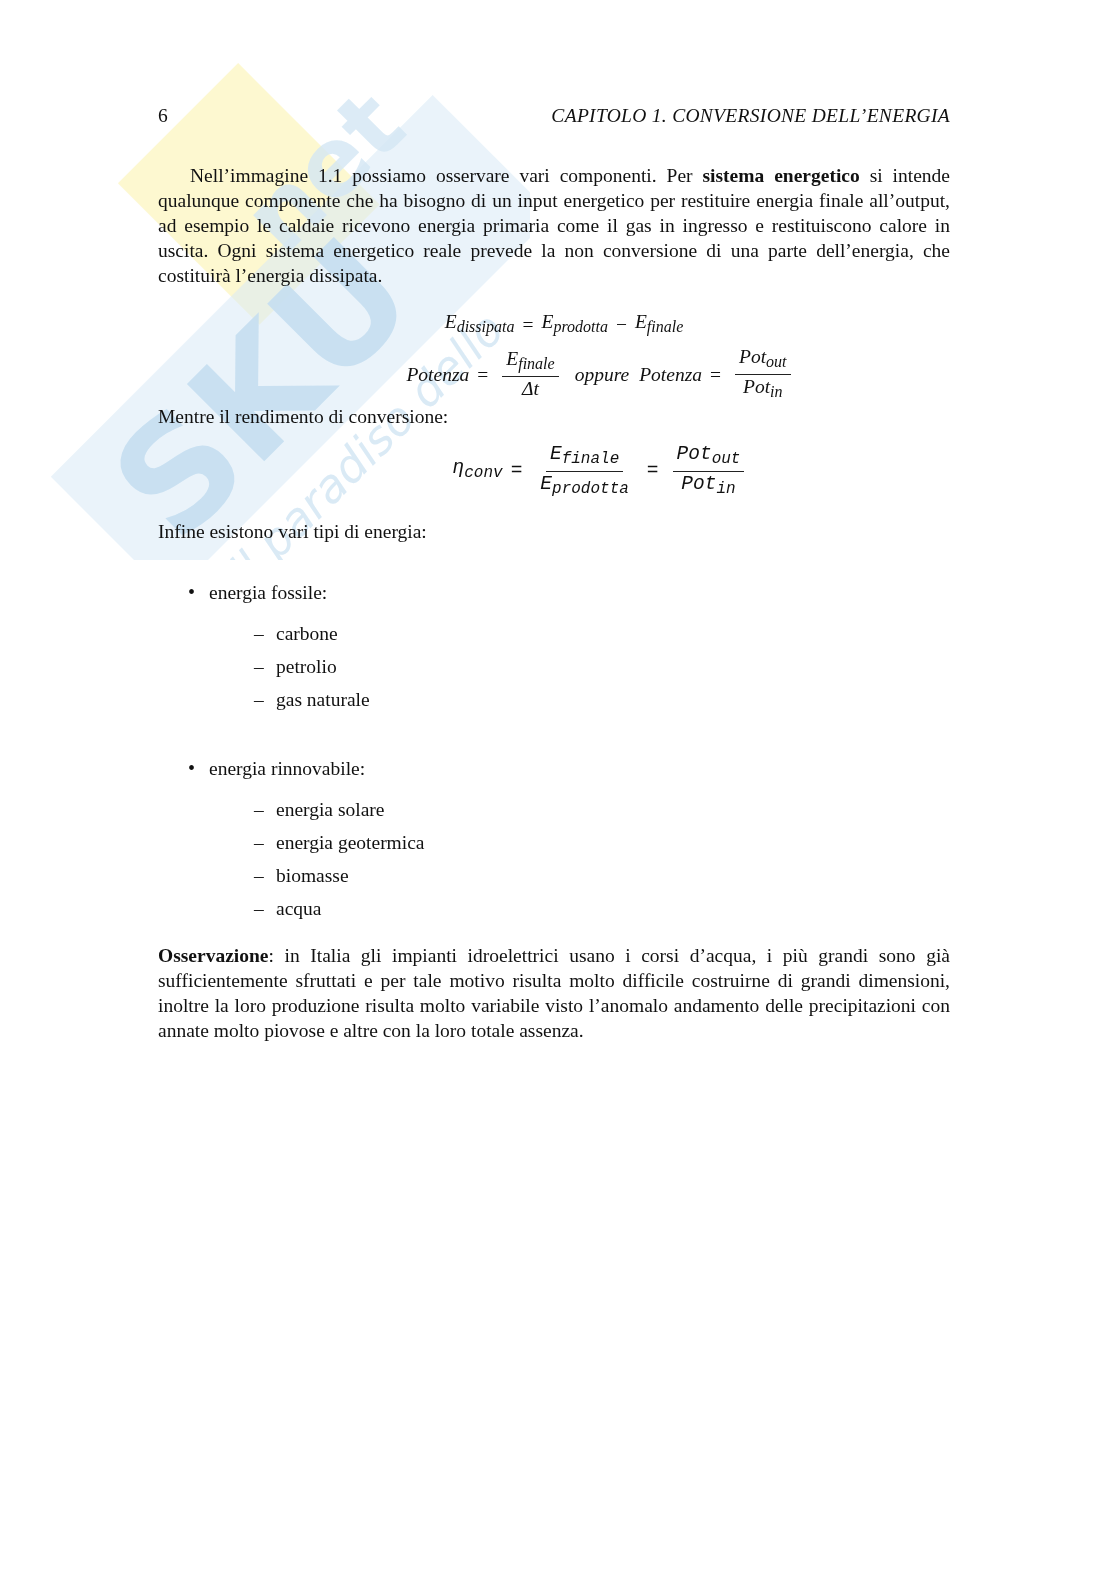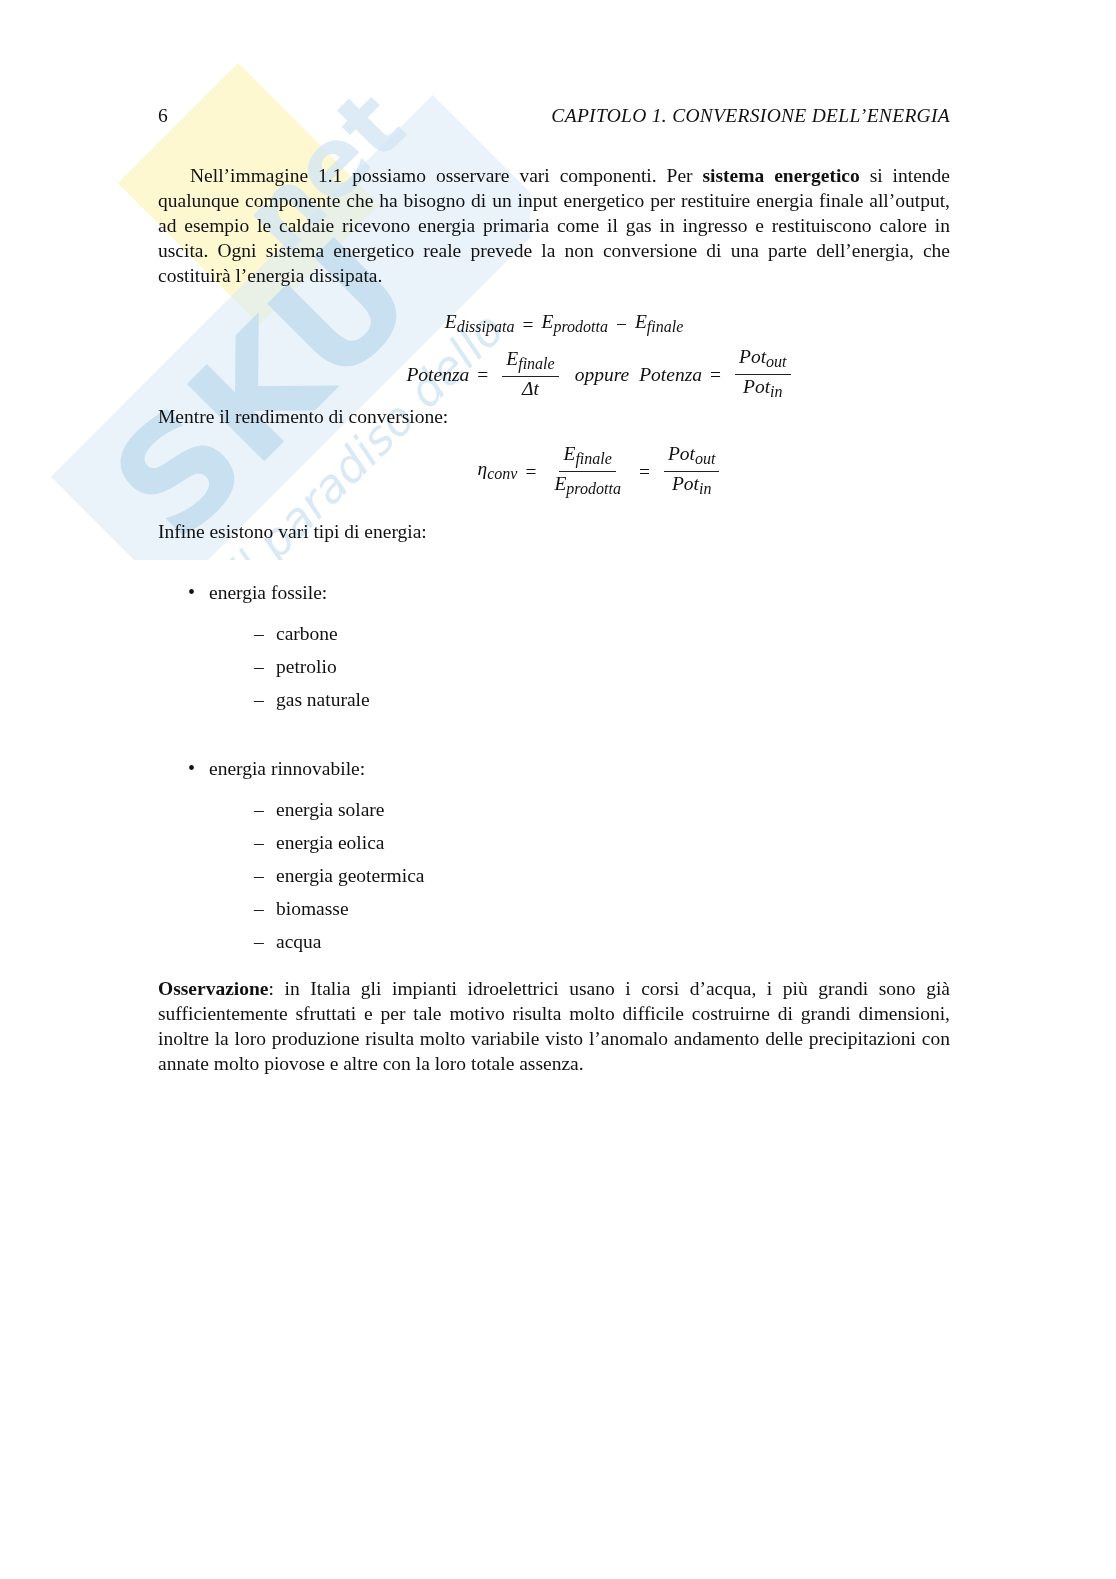--- a/index.html
+++ b/index.html
@@ -25,21 +25,21 @@
   .running-head .chap { font-style: italic; letter-spacing: 0.3px; text-align: center; }
   p { margin: 0; text-align: justify; }
   .p1 { margin-top: 30px; text-indent: 32px; }
   .b { font-weight: bold; }
   .eq {
     text-align: center; font-style: italic; margin: 0;
     display: flex; justify-content: center; align-items: center;
   }
   .eq1 { margin-top: 22px; height: 28px; padding-left: 20px; }
   .eq2 { margin-top: 8px; height: 56px; padding-left: 95px; }
-  .eq3 { margin-top: 12px; height: 60px; padding-left: 95px; }
+  .eq3 { margin-top: 12px; height: 60px; padding-left: 95px; font-family: Liberation Mono, monospace; }
   .sub { font-size: 16px; vertical-align: -4px; }
   .frac { display: inline-flex; flex-direction: column; align-items: center; margin: 0 6px; vertical-align: middle; }
   .frac .n { border-bottom: 1px solid #222; padding: 0 4px; line-height: 24px; }
   .frac .d { padding: 0 4px; line-height: 24px; }
   .op { font-style: normal; margin: 0 8px; }
   .word { margin: 0 10px; }
   .mentre { margin-top: 2px; }
   .infine { margin-top: 18px; }
   ul.l1 { list-style: none; margin: 18px 0 0 0; padding: 0 0 0 30px; }
   ul.l1 > li { position: relative; padding-left: 21px; margin-bottom: 14px; margin-top: 36px; }
@@ -119,21 +119,20 @@
       <ul class="l2">
         <li>carbone</li>
         <li>petrolio</li>
         <li>gas naturale</li>
       </ul>
     </li>
     <li>
       <span>energia rinnovabile:</span>
       <ul class="l2">
         <li>energia solare</li>
-        <li>energia eolica</li>
         <li>energia geotermica</li>
         <li>biomasse</li>
         <li>acqua</li>
       </ul>
     </li>
   </ul>
 
   <p class="oss"><span class="b">Osservazione</span><span>: in Italia gli impianti idroelettrici usano i corsi d’acqua, i più grandi sono già sufficientemente sfruttati e per tale motivo risulta molto difficile costruirne di grandi dimensioni, inoltre la loro produzione risulta molto variabile visto l’anomalo andamento delle precipitazioni con annate molto piovose e altre con la loro totale assenza.</span></p>
 
 </div>

